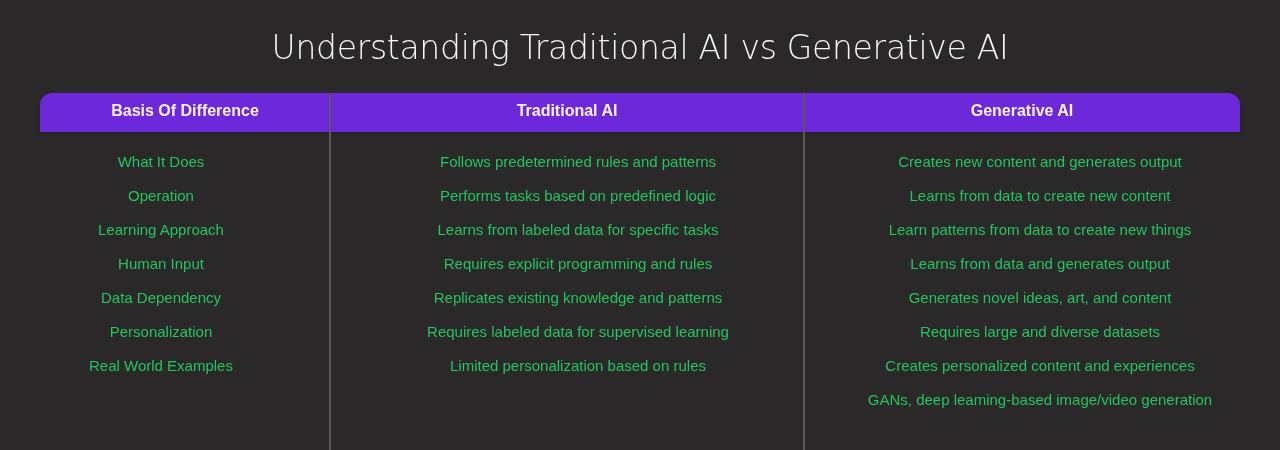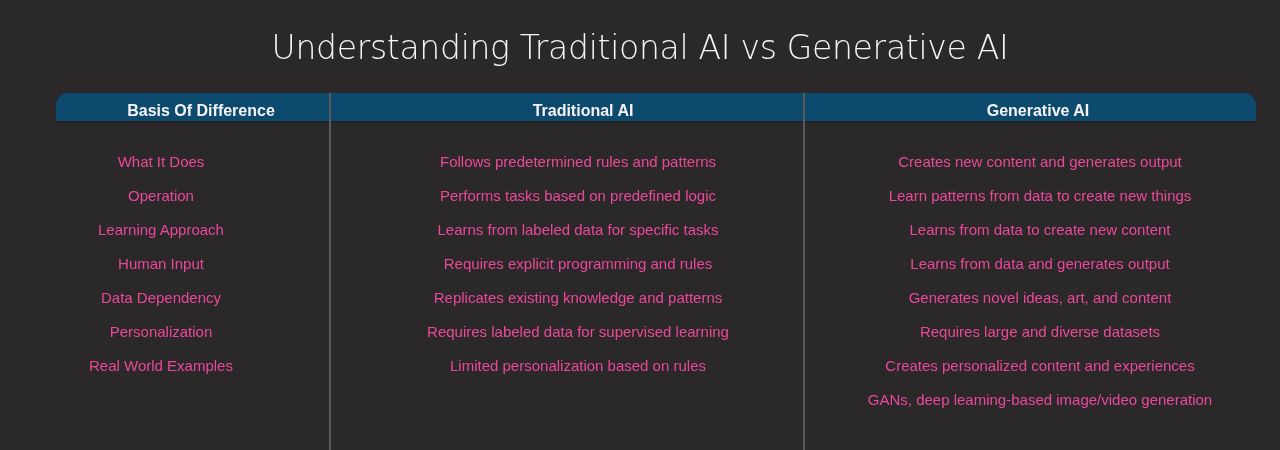--- a/index.html
+++ b/index.html
@@ -26,24 +26,24 @@
       color: #f4f4f4;
       font-family: "DejaVu Sans", sans-serif;
       font-weight: 300;
       font-size: 33px;
       letter-spacing: -0.3px;
       line-height: 44px;
     }
     .header-bar {
       position: absolute;
       top: 93px;
-      left: 56px;
+      left: 40px;
       width: 1200px;
-      height: 28px;
-      background: #0c4a6e;
+      height: 39px;
+      background: #6d28d9;
       border-radius: 12px 12px 0 0;
       box-shadow: 0 1px 2px rgba(0,0,0,0.25);
     }
     .header-cell {
       position: absolute;
       top: 0;
       height: 39px;
       line-height: 35px;
       color: #f7f2f8;
       font-weight: bold;
@@ -57,21 +57,21 @@
       height: 357px;
       background: #5a585a;
     }
     .col {
       position: absolute;
       top: 150px;
     }
     .cell {
       height: 34px;
       line-height: 24px;
-      color: #ec4899;
+      color: #22c55e;
       font-size: 15px;
       text-align: center;
       white-space: nowrap;
     }
   </style>
 </head>
 <body>
 
 <div class="page">
   <div class="title">Understanding Traditional AI vs Generative AI</div>
@@ -100,21 +100,21 @@
     <div class="cell">Performs tasks based on predefined logic</div>
     <div class="cell">Learns from labeled data for specific tasks</div>
     <div class="cell">Requires explicit programming and rules</div>
     <div class="cell">Replicates existing knowledge and patterns</div>
     <div class="cell">Requires labeled data for supervised learning</div>
     <div class="cell">Limited personalization based on rules</div>
   </div>
 
   <div class="col" style="left:805px; width:470px;">
     <div class="cell">Creates new content and generates output</div>
+    <div class="cell">Learns from data to create new content</div>
     <div class="cell">Learn patterns from data to create new things</div>
-    <div class="cell">Learns from data to create new content</div>
     <div class="cell">Learns from data and generates output</div>
     <div class="cell">Generates novel ideas, art, and content</div>
     <div class="cell">Requires large and diverse datasets</div>
     <div class="cell">Creates personalized content and experiences</div>
     <div class="cell">GANs, deep leaming-based image/video generation</div>
   </div>
 </div>
 
 </body></html>

